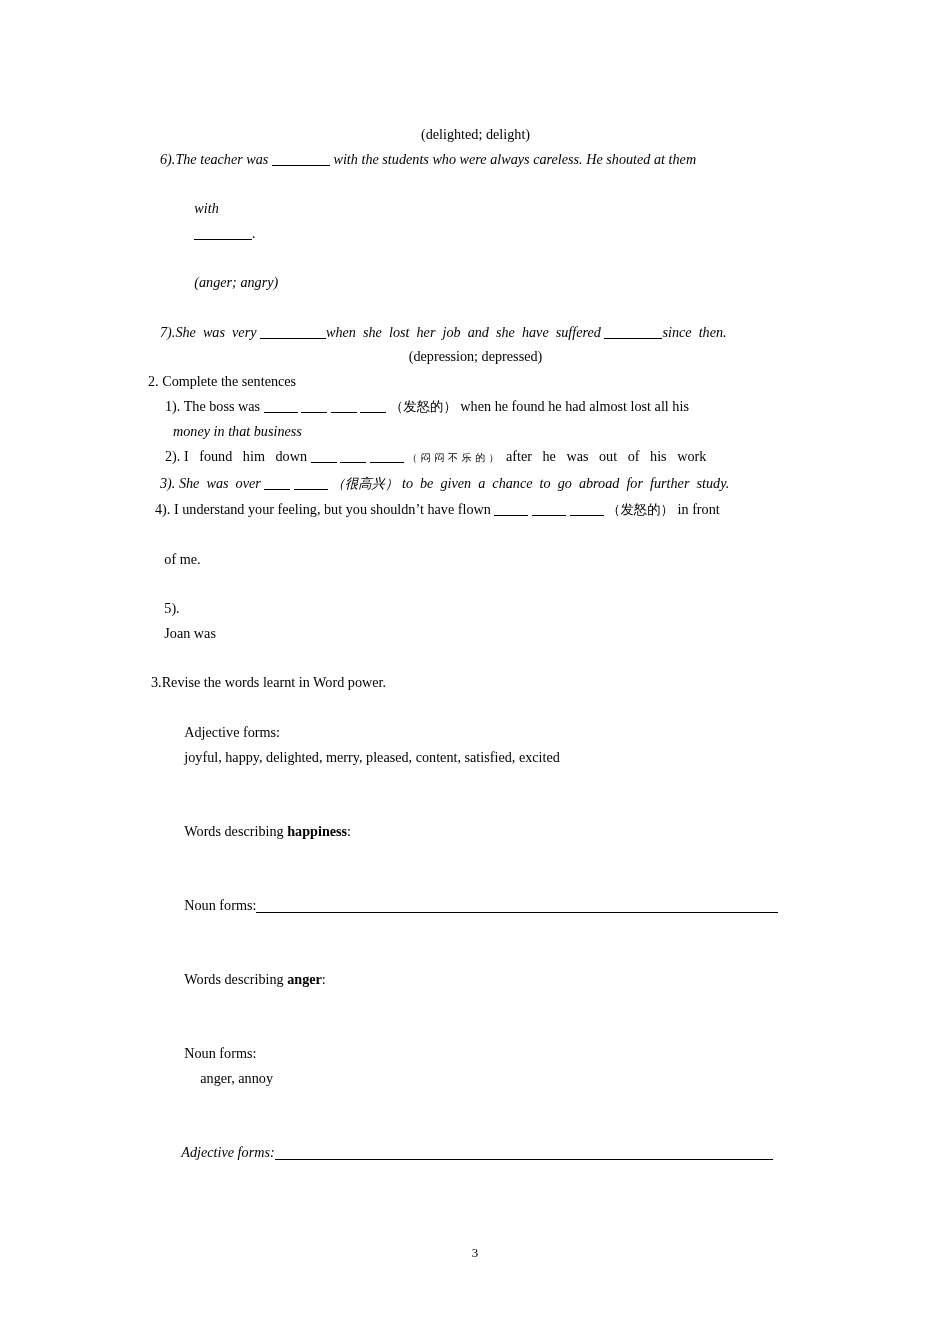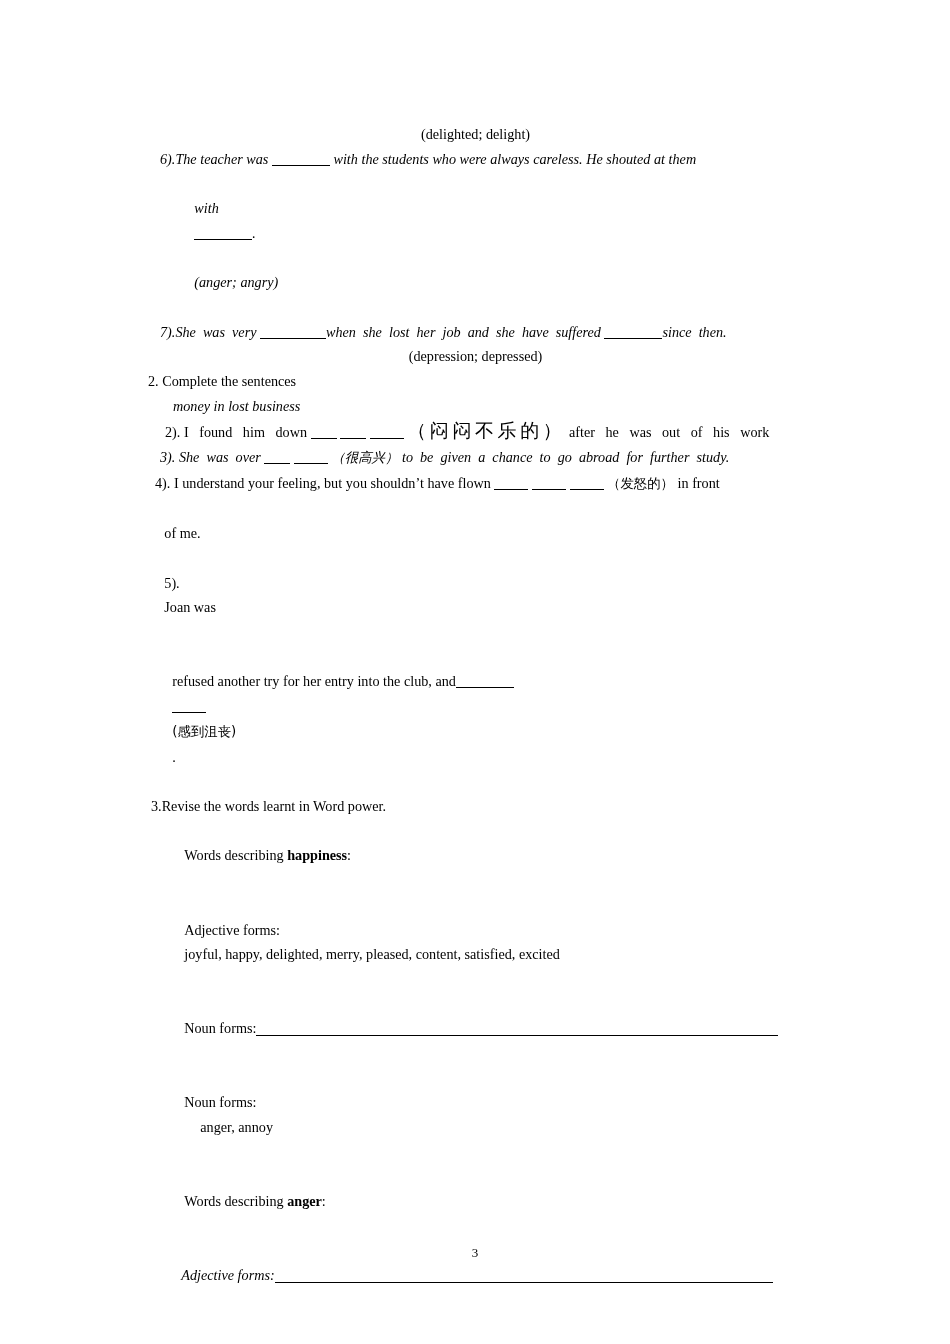--- a/index.html
+++ b/index.html
@@ -52,21 +52,21 @@
   .i-20  { margin-left: 20px; }
   .i-22  { margin-left: 22px; }
   .i-30  { margin-left: 30px; font-style: italic; }
 
   .cjk {
     font-family: "DejaVu Sans", sans-serif;
     font-size: 13.4px;
   }
   .cjk-sp {
     font-family: "DejaVu Sans", sans-serif;
-    font-size: 19px;
+    font-size: 10px;
     letter-spacing: 3.6px;
   }
 
   
   .blank {
     display: inline-block;
     border-bottom: 1px solid #000;
     vertical-align: -2px;
     height: 0.82em;
   }
@@ -117,21 +117,31 @@
 
     <div class="just i-17">
       <span>7).</span><span class="sp-wide">She was very</span>
       <span class="blank bk-xxl"></span><span class="sp-wide">when she lost her job and she have suffered</span>
       <span class="blank bk-xl"></span><span class="sp-wide">since then.</span>
     </div>
     <div class="ln right">(depression; depressed)</div>
 
     <div class="ln i-5">2. Complete the sentences</div>
 
-    <div class="ln i-30">money in lost business</div>
+    <div class="just i-22">
+      <span>1).</span>
+      <span>The boss was</span>
+      <span class="blank bk-m"></span>
+      <span class="blank bk-s"></span>
+      <span class="blank bk-s"></span>
+      <span class="blank bk-s"></span>
+      <span class="cjk">（发怒的）</span>
+      <span>when he found he had almost lost all his</span>
+    </div>
+    <div class="ln i-30">money in that business</div>
 
     <div class="just i-22">
       <span>2).</span>
       <span class="sp-xwide">I found him down</span>
       <span class="blank bk-s"></span>
       <span class="blank bk-s"></span>
       <span class="blank bk-m"></span>
       <span class="cjk-sp">（闷闷不乐的）</span>
       <span class="sp-xwide">after he was out of his work</span>
     </div>
@@ -153,47 +163,41 @@
       <span class="blank bk-m"></span>
       <span class="cjk">（发怒的）</span>
       <span>in front</span>
     </div>
     <div class="ln i-0">
       <span>of me.</span>
       <span style="display:inline-block;width:400px"></span>
       <span>5).</span>
       <span>Joan was</span>
     </div>
-    <div class="ln i-8">
-      <span>refused another try for her entry into the club, and</span><span class="blank bk-xl"></span>
-      <span class="blank bk-m"></span>
-      <span class="cjk">(感到沮丧)</span>
-      <span>.</span>
-    </div>
 
     <div class="ln i-8">3.Revise the words learnt in Word power.</div>
 
-    <div class="ln i-20">
-      <span>Words describing </span><span class="b">happiness</span><span>:</span>
-    </div>
     <div class="ln i-20">
       <span>Adjective forms:</span>
       <span>joyful, happy, delighted, merry, pleased, content, satisfied, excited</span>
     </div>
     <div class="ln i-20">
+      <span>Words describing </span><span class="b">happiness</span><span>:</span>
+    </div>
+    <div class="ln i-20">
       <span>Noun forms:</span><span class="ruled" style="width:522px"></span>
     </div>
 
+    <div class="ln i-20">
+      <span>Words describing </span><span class="b">anger</span><span>:</span>
+    </div>
     <div class="ln i-20">
       <span>Noun forms:</span>
       <span style="display:inline-block;width:16px"></span><span>anger, annoy</span>
     </div>
-    <div class="ln i-20">
-      <span>Words describing </span><span class="b">anger</span><span>:</span>
-    </div>
     <div class="ln i-17">
       <span>Adjective forms:</span><span class="ruled" style="width:498px"></span>
     </div>
 
     <div class="ln i-20">
       
     </div>
 
   </div>
 

